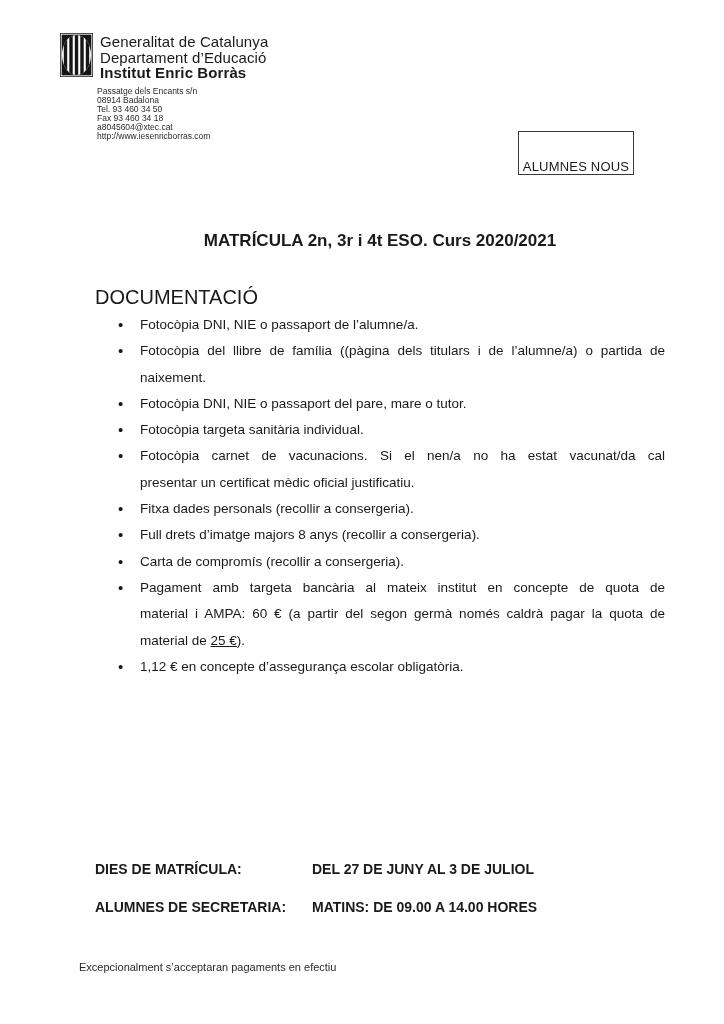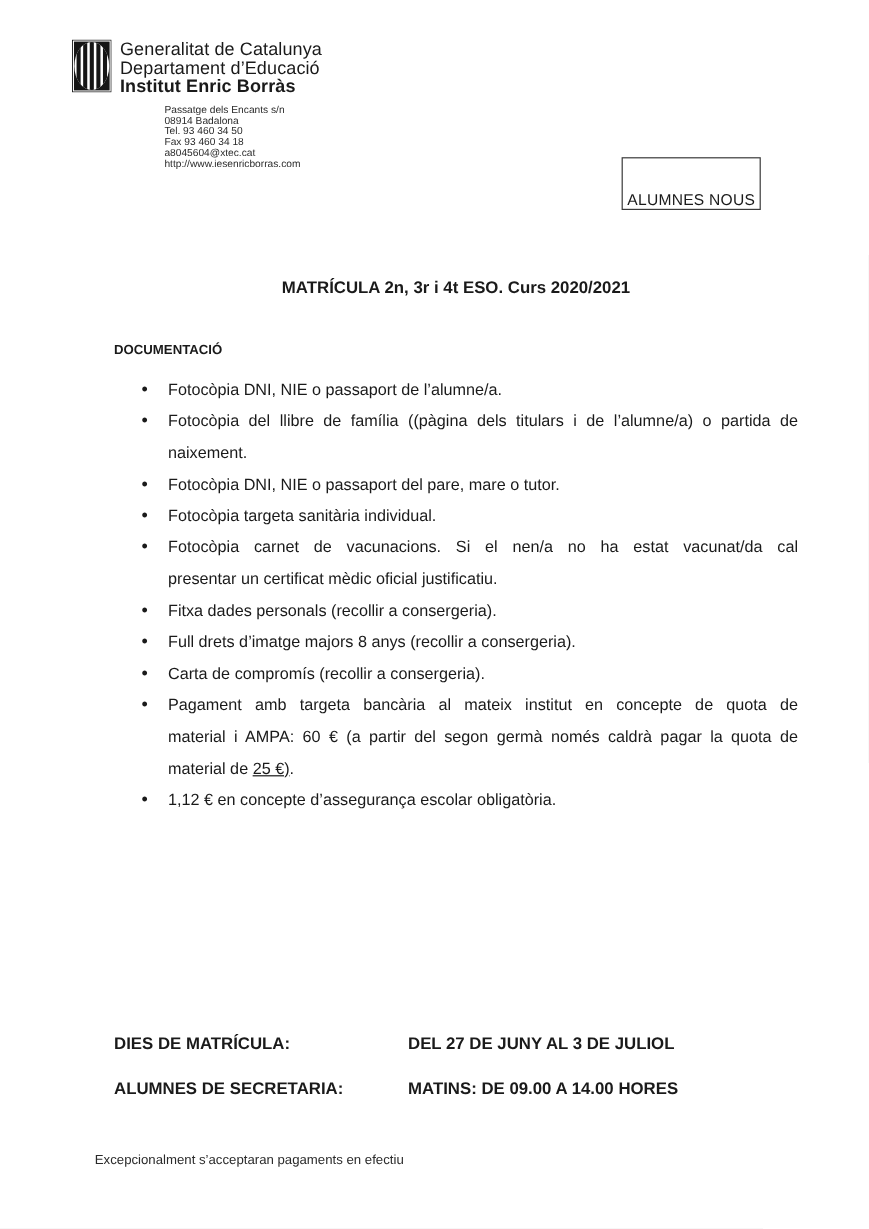--- a/index.html
+++ b/index.html
@@ -10,53 +10,53 @@
     width: 724px;
     height: 1024px;
     background: #ffffff;
     color: #1a1a1a;
     overflow: hidden;
   }
   
   .logo { position: absolute; left: 60px; top: 33px; width: 33px; height: 44px; }
   .org { position: absolute; left: 100px; top: 34px; font-size: 15px; line-height: 15.5px; letter-spacing: 0.1px; }
   .org .b { font-weight: bold; }
-  .address { position: absolute; left: 97px; top: 87px; font-size: 8.5px; line-height: 8.9px; color: #2a2a2a; margin-left: 40px; }
+  .address { position: absolute; left: 97px; top: 87px; font-size: 8.5px; line-height: 8.9px; color: #2a2a2a; }
   .badge-box {
     position: absolute; left: 518px; top: 131px; width: 116px; height: 44px;
     border: 1.5px solid #3a3a3a;
     display: flex; align-items: flex-end; justify-content: center;
     font-size: 13px; letter-spacing: 0.2px;
   }
   
   .doc-title {
     position: absolute; left: 95px; top: 231px; width: 570px;
-    text-align: center; font-weight: bold; font-size: 14px;
+    text-align: center; font-weight: bold; font-size: 17px;
   }
   
   .section-heading {
     position: absolute; left: 95px; top: 286px;
-    font-weight: bold; font-size: 11px;
+    font-weight: normal; font-size: 20px;
   }
   .doc-list {
     position: absolute; left: 95px; top: 312px; width: 570px;
     list-style: none; font-size: 13.5px; line-height: 26.3px;
   }
   .doc-list li { position: relative; padding-left: 45px; }
   .doc-list li::before {
     content: "\2022";
     position: absolute; left: 23px; top: 0;
     font-size: 15px;
   }
   .jl { text-align: justify; text-align-last: justify; }
   .underline { text-decoration: underline; }
   .bold { font-weight: bold; }
   
   .schedule { position: absolute; left: 95px; top: 861px; font-size: 14px; font-weight: bold; }
-  .sched-row { display: flex; line-height: 16px; margin-bottom: 22px; gap: 28px; }
+  .sched-row { display: flex; line-height: 16px; margin-bottom: 22px; }
   .sched-label { width: 217px; flex: 0 0 217px; }
   
   .footnote { position: absolute; left: 79px; top: 961px; font-size: 11px; color: #2a2a2a; }
 </style>
 </head>
 <body>
 
 <div class="page">
 
   <div class="logo">

